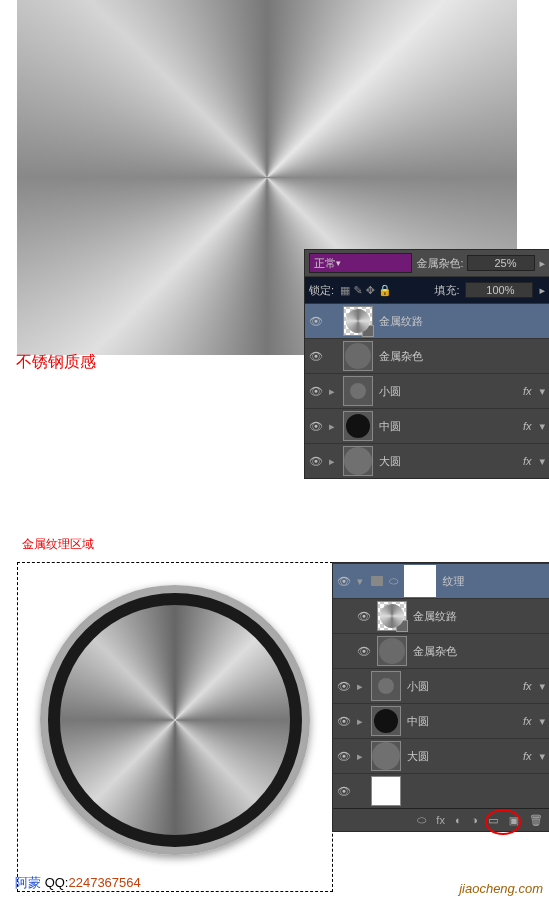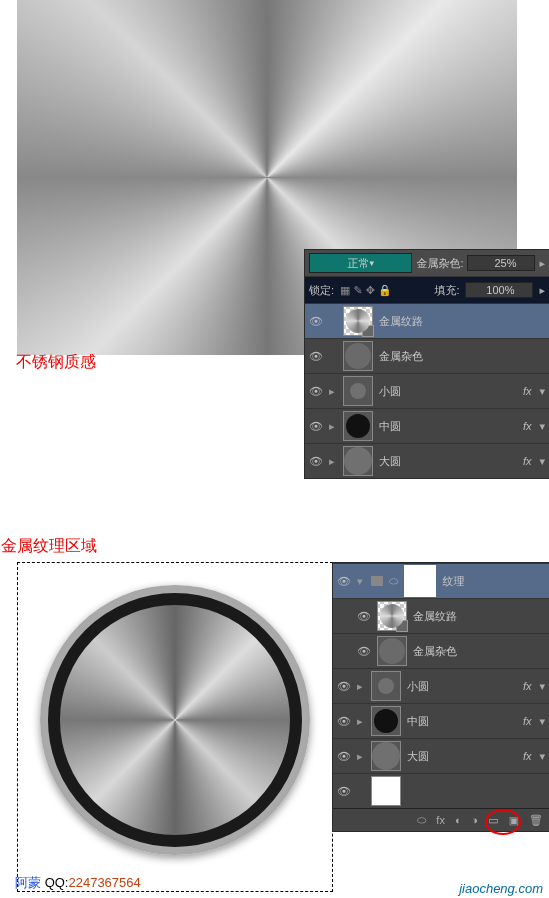--- a/index.html
+++ b/index.html
@@ -1,29 +1,29 @@
 <!DOCTYPE html>
 <html><head>
 <meta charset="utf-8">
 <style>
 body{margin:0;padding:0;width:549px;height:898px;background:#fff;font-family:"Microsoft YaHei",sans-serif;font-size:11px;position:relative;overflow:hidden}
 .metal-tex{position:absolute;left:17px;top:0;width:500px;height:355px;background:conic-gradient(from 0deg,#777,#e8e8e8,#888,#ddd,#777,#e0e0e0,#888,#d5d5d5,#777)}
 .caption1{position:absolute;left:16px;top:352px;color:#e00;font-size:16px}
-.caption2{position:absolute;left:1px;top:536px;color:#e00;font-size:16px}
+.caption2{position:absolute;left:22px;top:536px;color:#e00;font-size:12px}
 .author{position:absolute;left:15px;top:874px;font-size:13px}
 .author span{color:#1d4ed8}
-.watermark{position:absolute;right:6px;bottom:2px;font-size:13px;color:#0369a1;font-style:italic}
+.watermark{position:absolute;right:6px;bottom:2px;font-size:13px;color:#a16207;font-style:italic}
 .dashbox{position:absolute;left:17px;top:562px;width:314px;height:328px;border:1px dashed #000}
 .dial{position:absolute;left:40px;top:585px;width:270px;height:270px;border-radius:50%;background:radial-gradient(circle,#ccc,#999);box-shadow:0 3px 8px rgba(0,0,0,.4)}
 .dial::before{content:"";position:absolute;left:8px;top:8px;right:8px;bottom:8px;border-radius:50%;background:conic-gradient(#666,#ddd,#777,#d0d0d0,#666,#d8d8d8,#777,#ccc,#666);border:12px solid #1a1a1a}
 .panel{position:absolute;background:#444;color:#c8c8c8;font-size:11px;box-shadow:0 0 0 1px #2a2a2a}
 .panel1{right:0;top:250px;width:244px}
 .panel2{right:0;top:563px;width:216px}
 .toolbar{display:flex;align-items:center;height:22px;padding:2px 4px;background:#4a4a4a;gap:4px}
-.sel{background:#0f766e;border:1px solid #222;height:18px;flex:1;display:flex;align-items:center;padding:0 4px;justify-content:center}
+.sel{background:#701a75;border:1px solid #222;height:18px;flex:1;display:flex;align-items:center;padding:0 4px;justify-content:flex-start}
 .lbl{white-space:nowrap}
 .valbox{background:#3a3a3a;border:1px solid #222;padding:1px 18px;min-width:30px;text-align:right}
 .lockrow{display:flex;align-items:center;height:22px;padding:2px 4px;background:#0f172a;gap:6px;border-top:1px solid #333}
 .lockicons{display:flex;gap:6px;color:#888}
 .layers{display:flex;flex-direction:column}
 .layer{display:flex;align-items:center;height:34px;border-top:1px solid #333;padding:0 4px;gap:6px}
 .layer.sel-row{background:#566b8a}
 .eye{width:14px;text-align:center;color:#bbb;cursor:pointer}
 .thumb{width:28px;height:28px;border:1px solid #888;background:#555;flex-shrink:0;position:relative}
 .thumb.transp{background:repeating-conic-gradient(#ccc 0 25%,#fff 0 50%) 50%/8px 8px}

